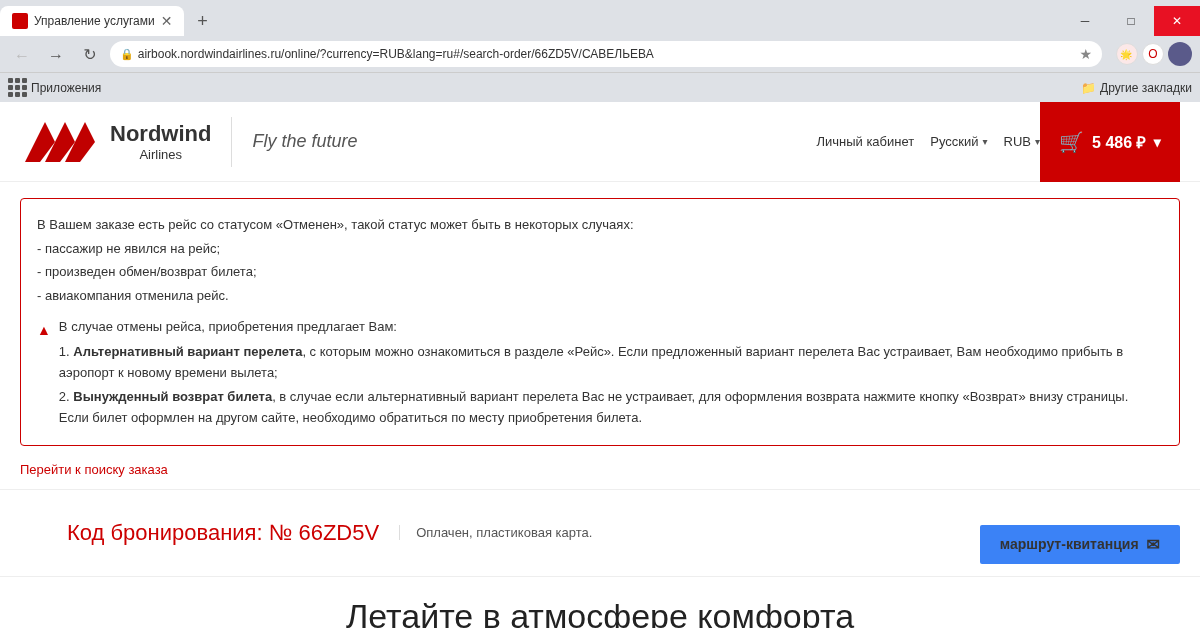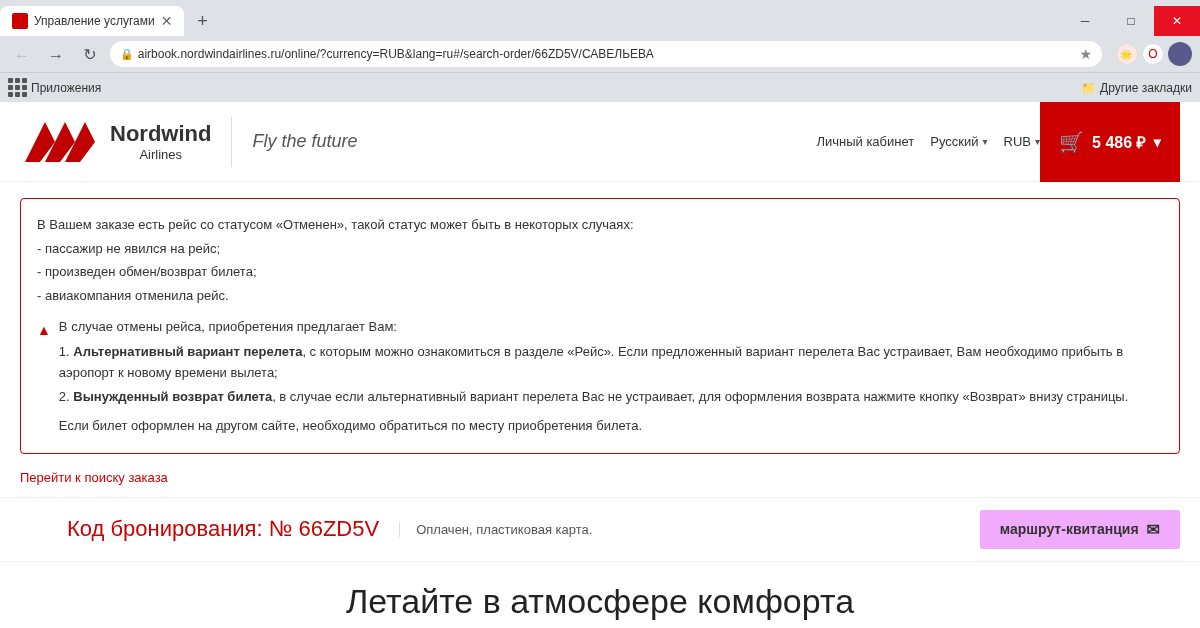--- a/index.html
+++ b/index.html
@@ -58,21 +58,21 @@
     .warning-icon { color: #c00; font-size: 14px; flex-shrink: 0; margin-top: 2px; }
     .bold-text { font-weight: bold; }
 
     
     .breadcrumb-link { color: #c00; font-size: 13px; margin: 12px 20px; display: block; cursor: pointer; text-decoration: none; }
 
     
     .booking-row { display: flex; align-items: center; padding: 12px 20px; gap: 20px; border-top: 1px solid #eee; border-bottom: 1px solid #eee; }
     .booking-code { font-size: 22px; color: #c00; font-weight: normal; margin-left: 47px; }
     .payment-status { font-size: 13px; color: #555; padding: 0 16px; border-left: 1px solid #ddd; }
-    .receipt-btn { margin-left: auto; background: #f0abfc; color: #333; border: none; padding: 10px 20px; font-size: 14px; font-weight: bold; cursor: pointer; display: flex; align-items: center; gap: 8px; border-radius: 2px; }
+    .receipt-btn { margin-left: auto; background: #3b82f6; color: #333; border: none; padding: 10px 20px; font-size: 14px; font-weight: bold; cursor: pointer; display: flex; align-items: center; gap: 8px; border-radius: 2px; margin-top: 23px; }
     .receipt-icon { font-size: 16px; }
 
     
     .promo-section { padding: 20px; text-align: center; }
     .promo-title { font-size: 34px; color: #222; font-weight: normal; margin-bottom: 16px; }
 
     .address-bar-inner { display: flex; align-items: center; flex: 1; background: #fff; border-radius: 13px; height: 26px; padding: 0 10px; gap: 4px; }
 
     .ext-row { display: flex; align-items: center; gap: 4px; margin-left: 8px; }
     .ext-circle { width: 22px; height: 22px; border-radius: 50%; display: flex; align-items: center; justify-content: center; font-size: 11px; }
@@ -178,21 +178,21 @@
       <p>- пассажир не явился на рейс;</p>
       <p>- произведен обмен/возврат билета;</p>
       <p>- авиакомпания отменила рейс.</p>
     </div>
     <div class="alert-warning">
       <span class="warning-icon">▲</span>
       <div>
         <p style="margin-bottom:4px;">В случае отмены рейса, приобретения предлагает Вам:</p>
         <p>1. <span class="bold-text">Альтернативный вариант перелета</span><span>, с которым можно ознакомиться в разделе «Рейс». Если предложенный вариант перелета Вас устраивает, Вам необходимо прибыть в аэропорт к новому времени вылета;</span></p>
         <p style="margin-top:4px;">2. <span class="bold-text">Вынужденный возврат билета</span><span>, в случае если альтернативный вариант перелета Вас не устраивает, для оформления возврата нажмите кнопку «Возврат» внизу страницы.</span></p>
-        <p style="margin-top:8px;">Если билет оформлен на другом сайте, необходимо обратиться по месту приобретения билета.</p>
+        <p style="margin-top:0;">Если билет оформлен на другом сайте, необходимо обратиться по месту приобретения билета.</p>
       </div>
     </div>
   </div>
 
   <a class="breadcrumb-link">Перейти к поиску заказа</a>
 
   <div class="booking-row">
     <span class="booking-code">Код бронирования: № 66ZD5V</span>
     <span class="payment-status">Оплачен, пластиковая карта.</span>
     <button class="receipt-btn">

